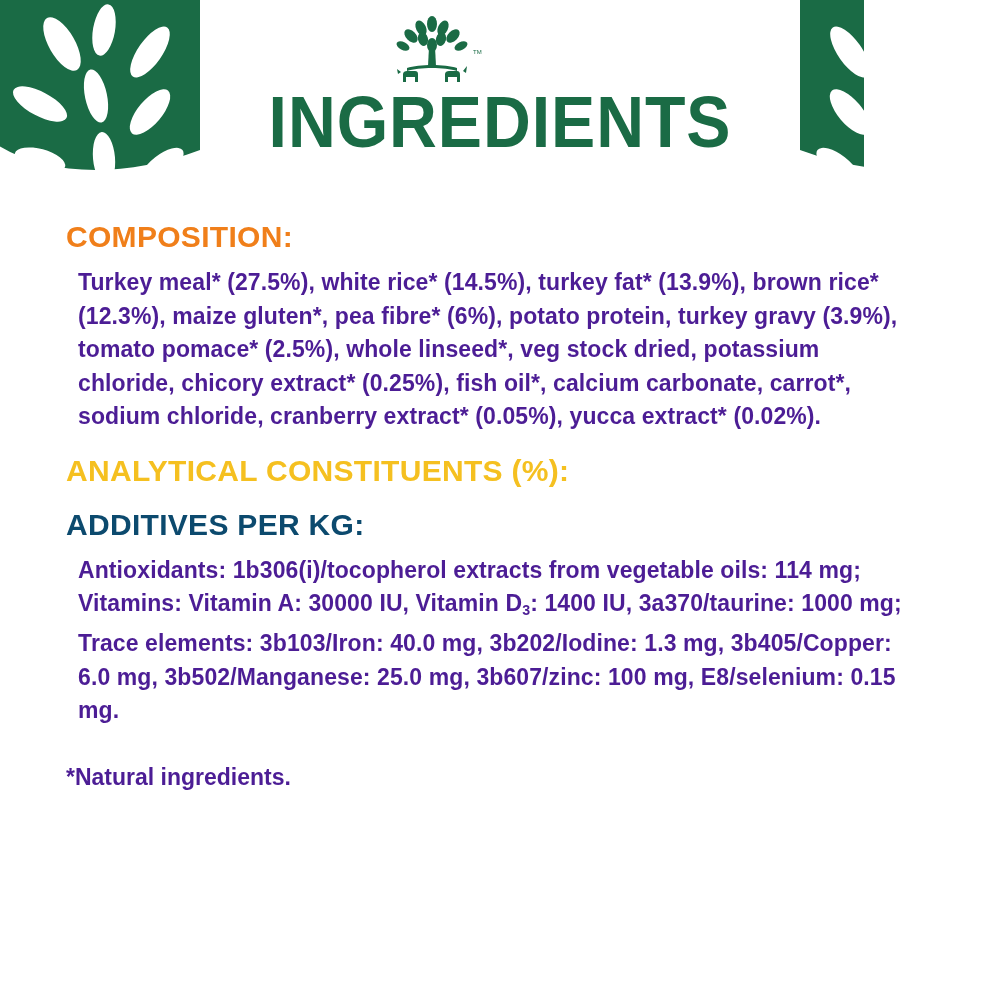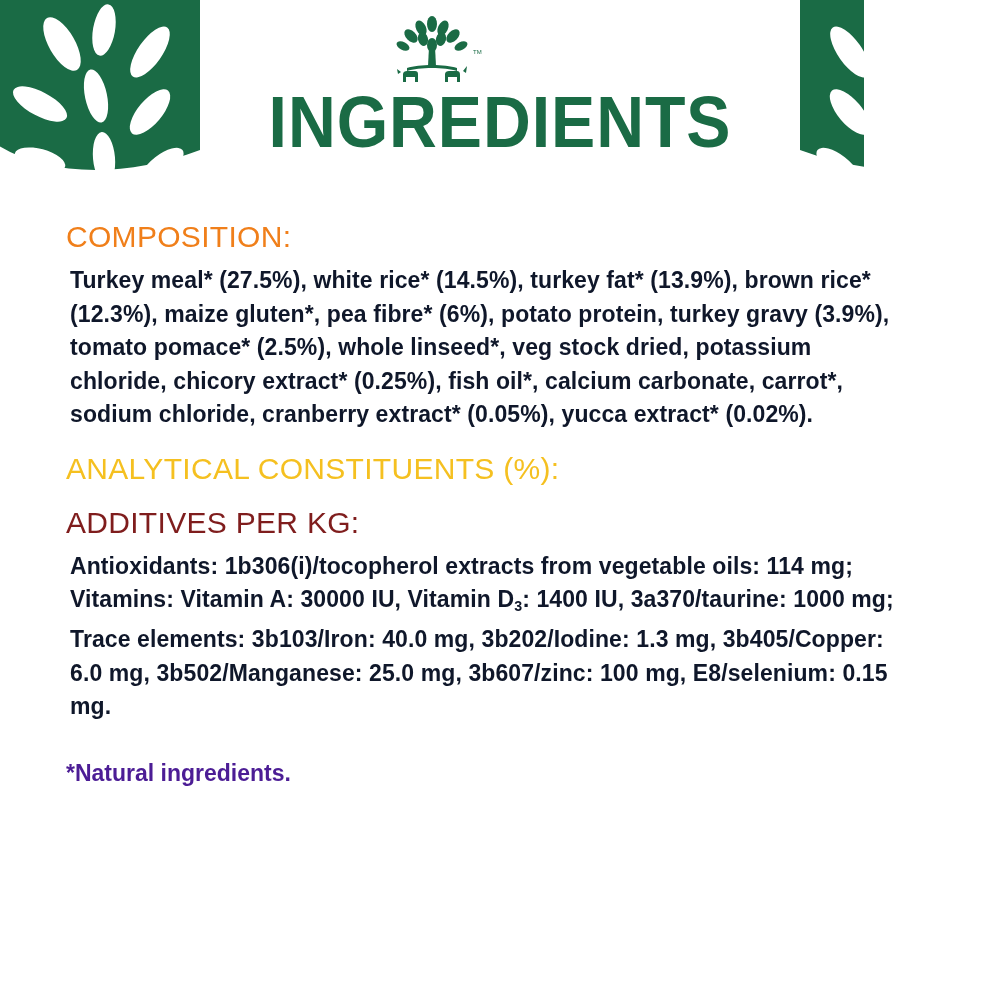--- a/index.html
+++ b/index.html
@@ -62,35 +62,35 @@
     box-sizing: border-box;
   }
 
   .section {
     margin-bottom: 20px;
   }
 
   .section-heading {
     font-size: 30px;
     line-height: 34px;
-    font-weight: normal;
+    font-weight: bold;
     letter-spacing: 0.3px;
     margin: 0 0 10px 0;
   }
 
   .heading-composition { color: #f07f1a; }
   .heading-analytical  { color: #f5c020; }
-  .heading-additives   { color: #7f1d1d; }
+  .heading-additives   { color: #0c4a6e; }
 
   .section-body {
     font-size: 23px;
     line-height: 33.5px;
-    color: #0f172a;
+    color: #4c1d95;
     font-weight: bold;
-    margin: 4px;
+    margin: 12px;
     max-width: 845px;
     letter-spacing: 0.1px;
   }
 
   #sec-composition .section-body { max-width: 830px; }
   #sec-additives { margin-bottom: 34px; }
 
   .footnote {
     font-size: 23px;
     line-height: 30px;

